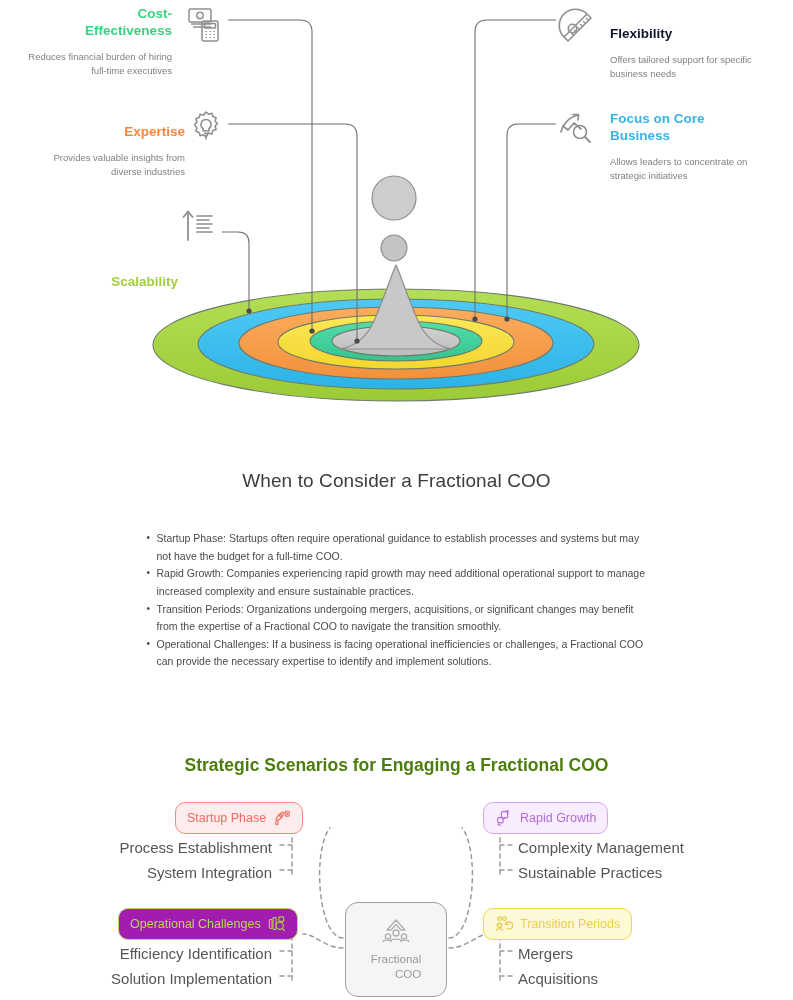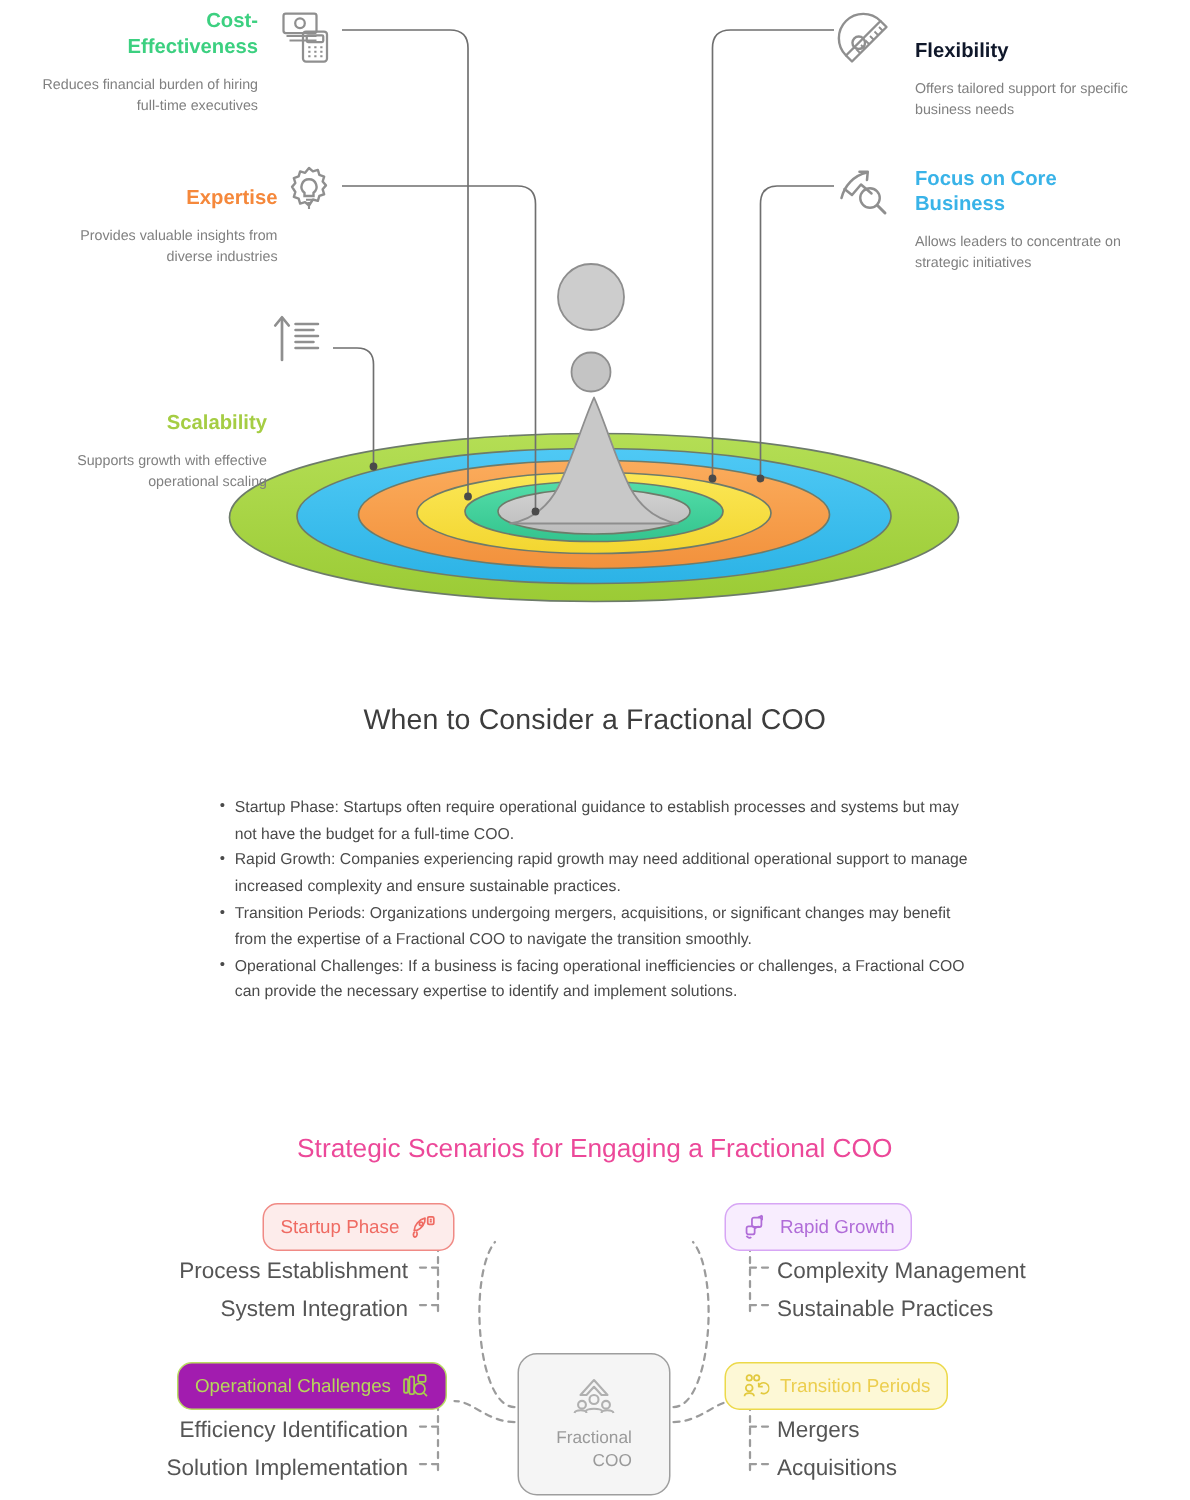--- a/index.html
+++ b/index.html
@@ -58,21 +58,21 @@
     line-height: 1.68; padding-left: 10px; margin-bottom: 0px;
   }
   .bullets li::before {
     content: "\2022"; position: absolute; left: 0px; top: 0; color: #4a4a4a;
     font-size: 10px;
   }
 
   
   .section-bot { position: absolute; left: 0; top: 735px; width: 793px; height: 265px; }
   .bot-title {
-    text-align: center; font-size: 17.5px; color: #ec4899; font-weight: normal;
+    text-align: center; font-size: 17.5px; color: #4d7c0f; font-weight: bold;
     padding-top: 20px;
   }
   .map { position: absolute; left: 0; top: 55px; width: 793px; height: 210px; }
 
   .node {
     position: absolute; display: flex; align-items: center; gap: 7px;
     border-radius: 10px; border: 1.6px solid; padding: 6px 11px;
     font-size: 12.5px; white-space: nowrap;
   }
   .node .nicon { width: 18px; height: 18px; flex: 0 0 18px; }
@@ -205,21 +205,20 @@
       <svg viewBox="0 0 40 40" fill="none" stroke="#8f8f8f" stroke-width="1.6">
         <path d="M20 4 l2.6 2.2 3.3-.9 1 3.3 3.2 1.1-1 3.3 2.2 2.6-2.2 2.6 1 3.3-3.2 1.1-1 3.3-3.3-.9L20 29
                  l-2.6-2.2-3.3.9-1-3.3-3.2-1.1 1-3.3L8.7 16.6 10.9 14l-1-3.3 3.2-1.1 1-3.3 3.3.9Z" stroke-linejoin="round"></path>
         <path d="M20 11.5a5 5 0 0 0-3 9v2.2h6V20.5a5 5 0 0 0-3-9Z"></path>
         <path d="M18 25.2h4M18.8 27.4h2.4M20 27.4v4" stroke-width="1.4"></path>
       </svg>
     </div>
 
     <div class="feat left" id="feat-scale">
       <div class="ftitle" style="color:#a5cd43">Scalability</div>
-      <div class="fdesc">Supports growth with effective operational scaling</div>
     </div>
     <div class="ficon" id="icon-scale">
       <svg viewBox="0 0 40 40" fill="none" stroke="#8f8f8f" stroke-width="1.8" stroke-linecap="round">
         <path d="M10 35 V7"></path>
         <path d="M5.5 12 L10 6.5 L14.5 12" stroke-linejoin="round"></path>
         <path d="M19 11 h15 M19 15 h12 M19 19 h15 M19 23 h12 M19 27 h15" stroke-width="1.7"></path>
       </svg>
     </div>
 
     <div class="feat right" id="feat-flex">

